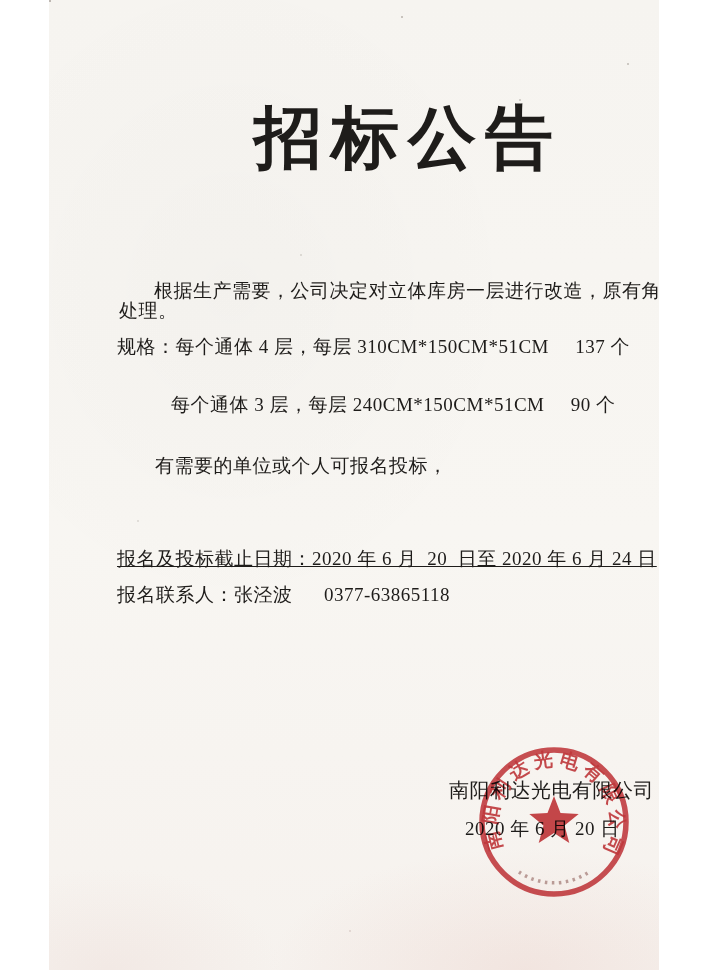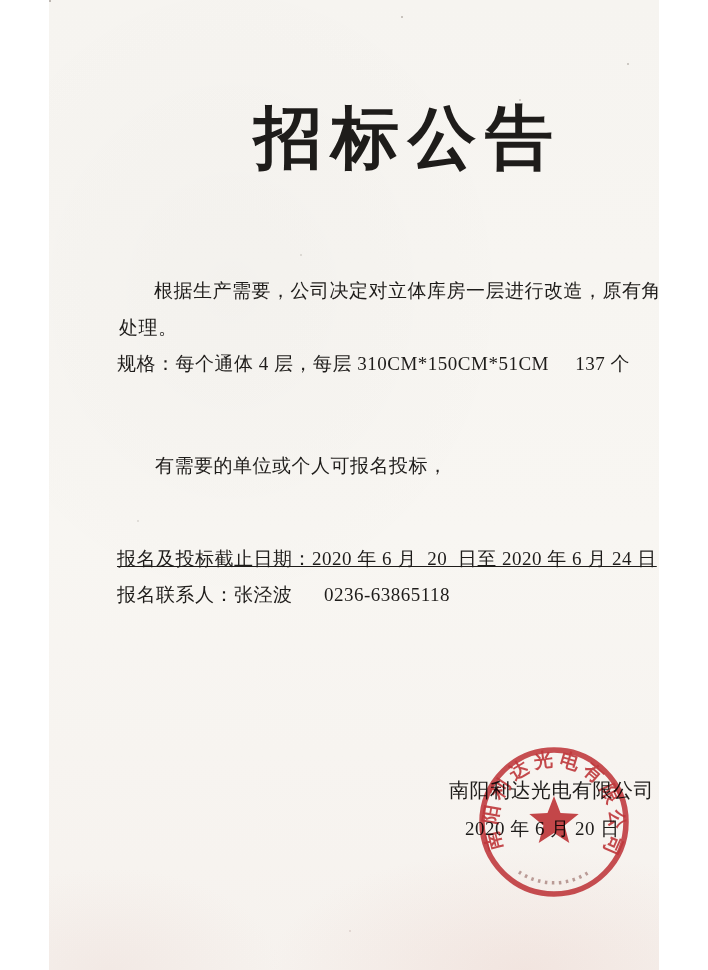--- a/index.html
+++ b/index.html
@@ -34,22 +34,22 @@
     position:absolute;left:205px;top:104px;
     font-size:68px;font-weight:700;line-height:1;
     letter-spacing:9px;white-space:pre;
   }
   .line{
     position:absolute;
     font-size:19px;line-height:1.2;white-space:pre;
     letter-spacing:0.5px;
   }
   .l-para1{left:105px;top:280px;}
-  .l-para2{left:70px;top:317px;}
-  .l-spec1{left:68px;top:353px;}
+  .l-para2{left:70px;top:300px;}
+  .l-spec1{left:68px;top:336px;}
   .l-spec2{left:122px;top:394px;}
   .l-note{left:106px;top:455px;}
   .l-deadline{left:68px;top:548px;text-decoration:underline;}
   .l-contact{left:68px;top:584px;}
   .l-company{left:400px;top:778px;font-size:20px;}
   .l-date{left:416px;top:818px;}
   .seal{
     position:absolute;left:425px;top:742px;width:160px;height:160px;
     mix-blend-mode:multiply;opacity:.92;
   }
@@ -58,24 +58,25 @@
 <body>
 
 <div class="page">
 
   <div class="title">招标公告</div>
 
   <div class="line l-para1">根据生产需要，公司决定对立体库房一层进行改造，原有角铁货架现进行</div>
   <div class="line l-para2">处理。</div>
 
   <div class="line l-spec1">规格：每个通体 4 层，每层 310CM*150CM*51CM     137 个</div>
+  <div class="line l-spec2">每个通体 3 层，每层 240CM*150CM*51CM     90 个</div>
   <div class="line l-note">有需要的单位或个人可报名投标，</div>
 
   <div class="line l-deadline">报名及投标截止日期：2020 年 6 月  20  日至 2020 年 6 月 24 日</div>
-  <div class="line l-contact">报名联系人：张泾波      0236-63865118</div>
+  <div class="line l-contact">报名联系人：张泾波      0377-63865118</div>
 
   <div class="line l-company">南阳利达光电有限公司</div>
   <div class="line l-date">2020 年 6 月 20 日</div>
 
   <svg class="seal" viewBox="0 0 160 160" xmlns="http://www.w3.org/2000/svg" aria-hidden="true">
 
     <circle cx="80" cy="80" r="72" fill="none" stroke="#c0272d" stroke-width="5.5" opacity="0.88"></circle>
 
     <path id="sealArc" d="M 30,108 A 57,57 0 1 1 130,108" fill="none"></path>
     <text font-size="19" fill="#c0272d" letter-spacing="5" opacity="0.9" font-family="Liberation Serif, DejaVu Serif, serif" font-weight="700">

